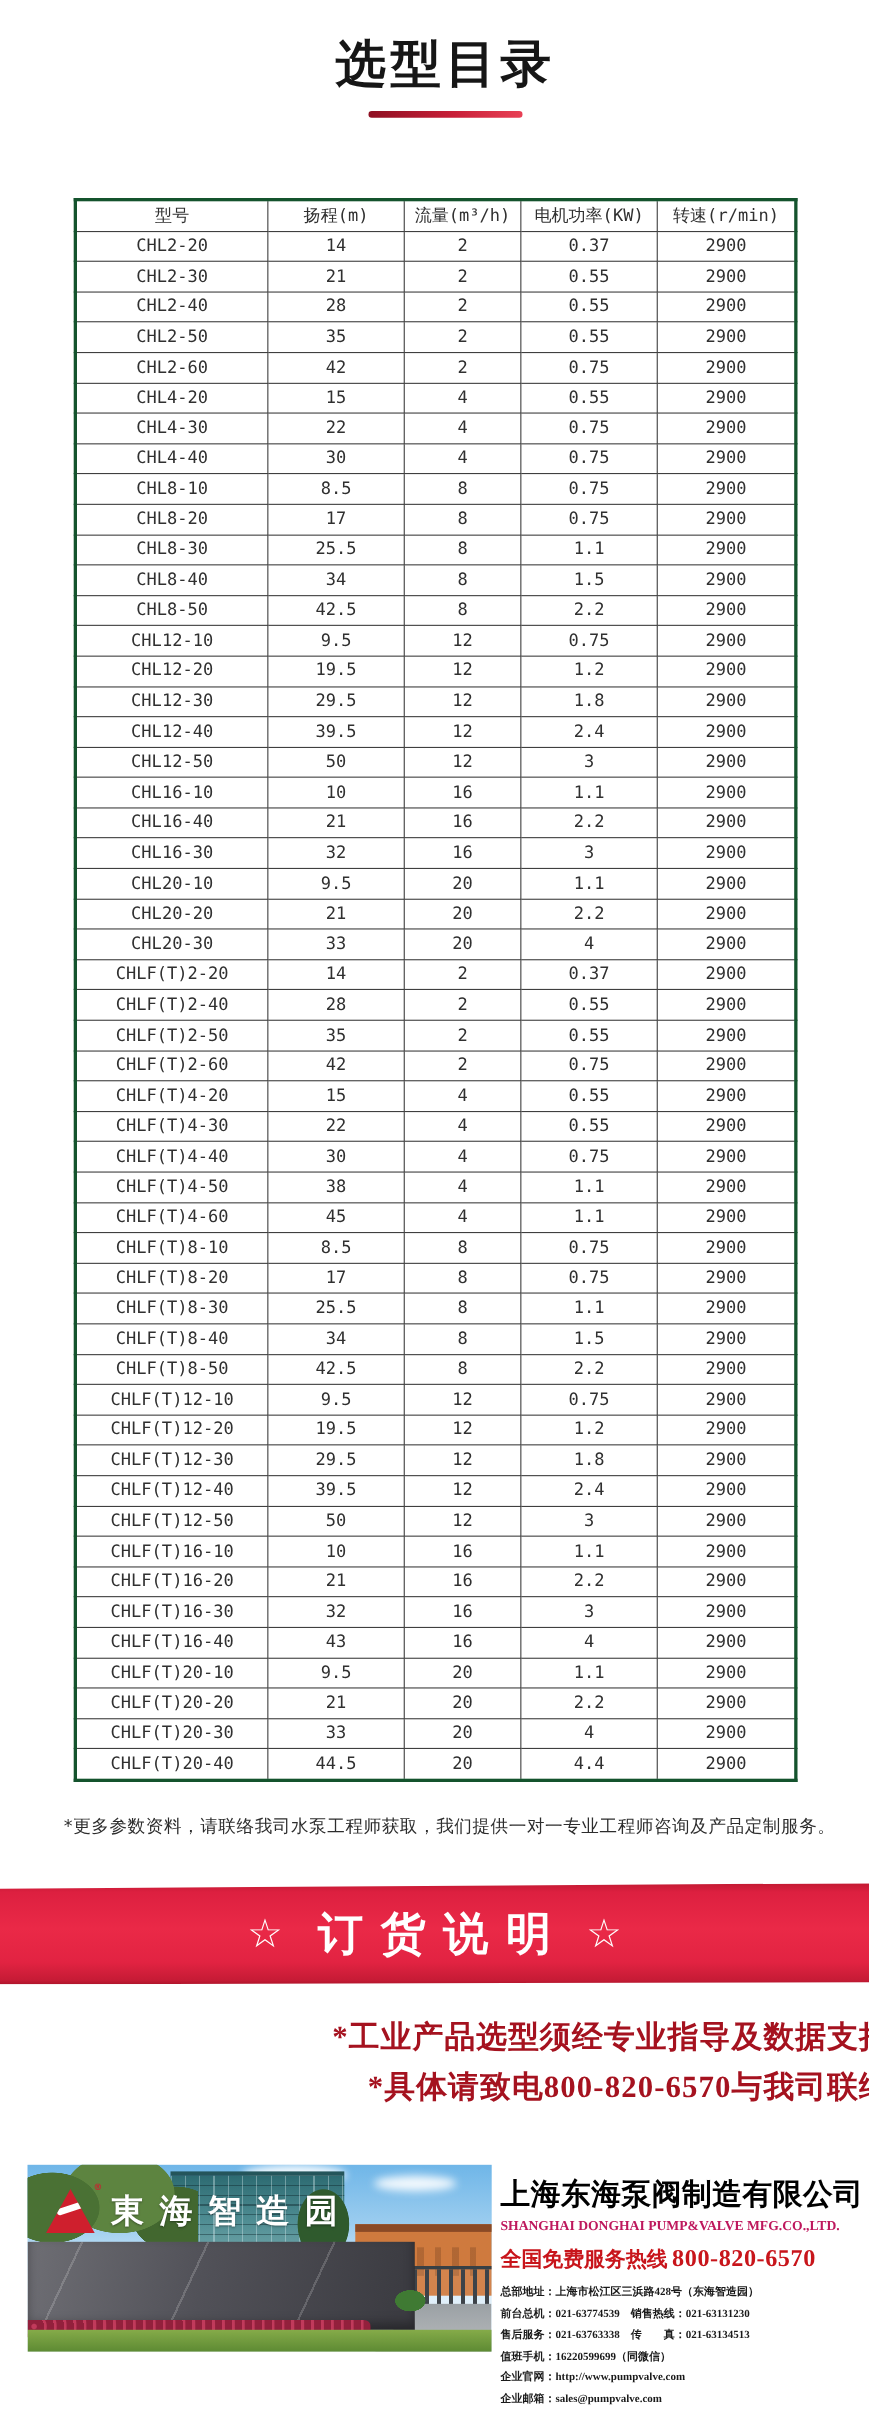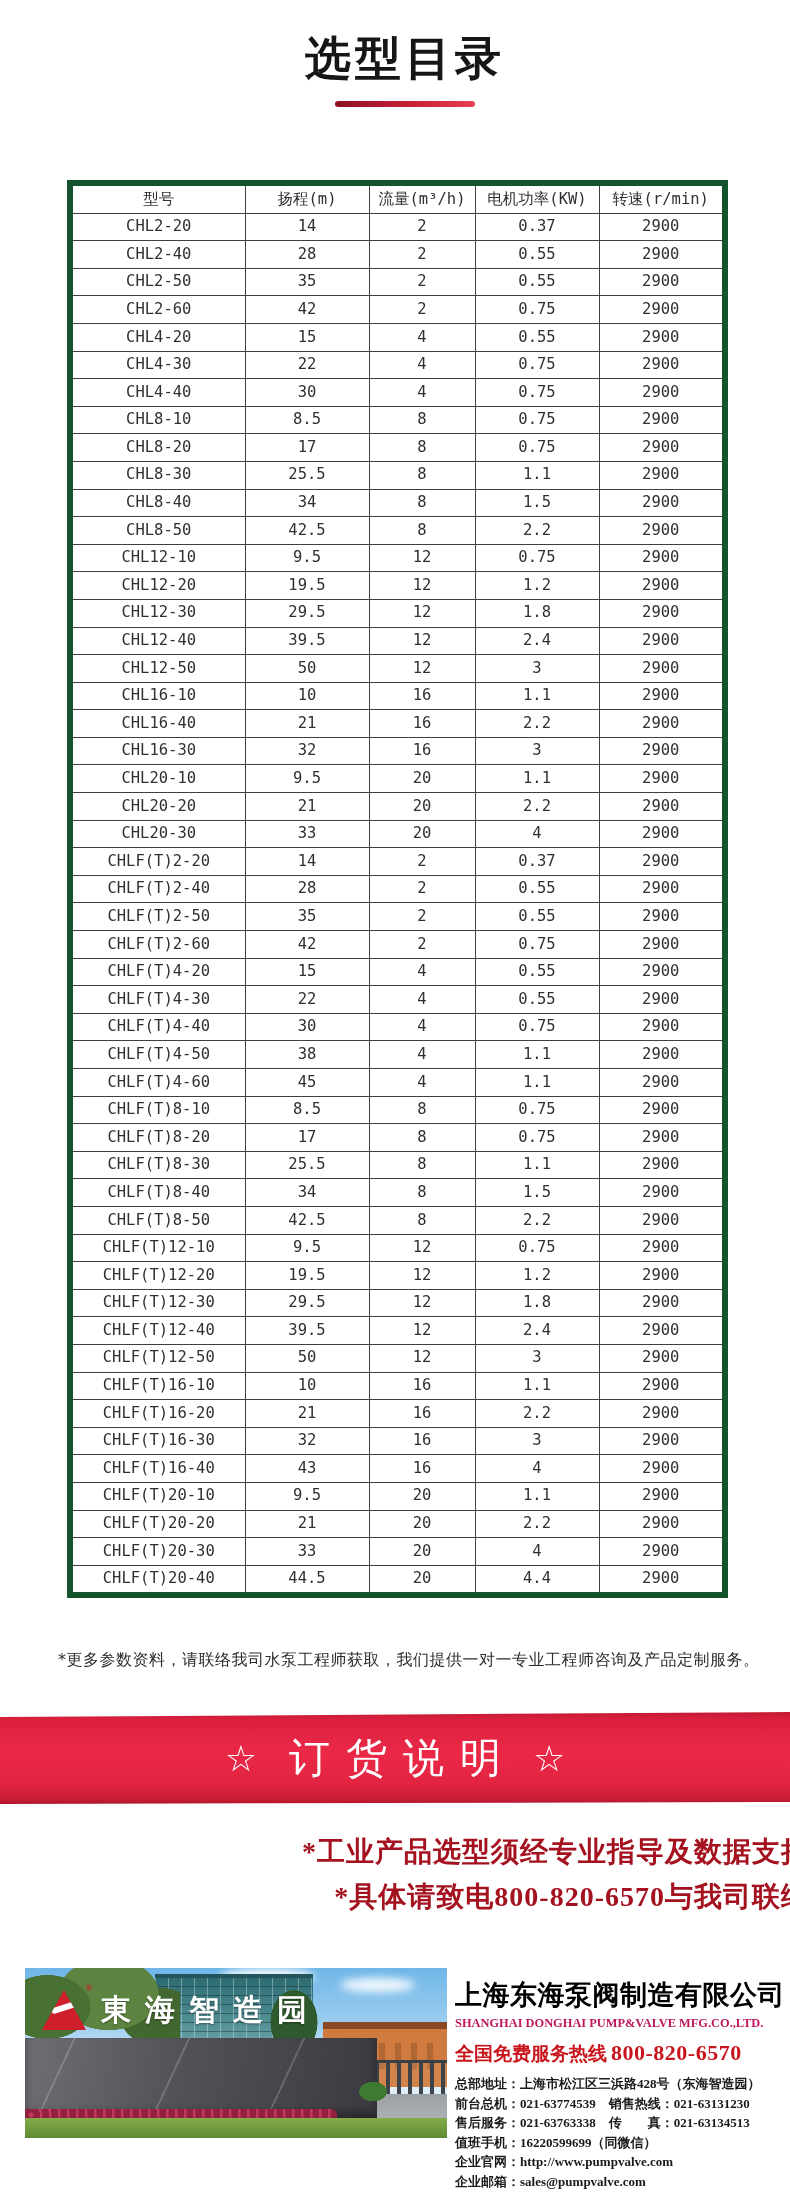--- a/index.html
+++ b/index.html
@@ -8,36 +8,36 @@
 
   
   .title{position:absolute;top:28px;left:0;width:100%;text-align:center;
          font-size:46px;font-weight:700;color:#161616;letter-spacing:4px;}
   .title-underline{position:absolute;top:101px;left:50%;transform:translateX(-50%);
          width:140px;height:6px;border-radius:3px;
          background:linear-gradient(90deg,#8e1022,#c81f38 55%,#e84055);}
 
   
   table.spec{position:absolute;top:180px;left:67px;width:655px;table-layout:fixed;
-         border-collapse:collapse;border:6px solid #14532d;
+         border-collapse:collapse;border:3px solid #14532d;
          font-family:"DejaVu Sans Mono","DejaVu Sans",monospace;}
   table.spec th,table.spec td{border:1px solid #3f3f3f;text-align:center;vertical-align:middle;
          font-size:15.5px;font-weight:400;color:#303030;height:26.6px;padding:0;line-height:1;}
   table.spec th{font-weight:400;}
 
   
   .footnote{position:absolute;top:1650px;left:58px;font-size:16px;color:#2d2d2d;letter-spacing:.5px;}
 
   
   .banner{position:absolute;top:1712px;left:0;width:790px;height:92px;
          background:linear-gradient(180deg,#c21a32 0%,#dd2040 9%,#ea2947 45%,#e22342 78%,#c51b35 96%,#ad142a 100%);
          clip-path:polygon(0 5px,100% 0,100% calc(100% - 2px),0 100%);
          display:flex;align-items:center;justify-content:center;}
   .banner .star{color:#ffffff;font-size:36px;font-weight:700;margin:0 16px;}
-  .banner .banner-title{color:#ffffff;font-size:41px;font-weight:400;letter-spacing:16px;text-indent:16px;}
+  .banner .banner-title{color:#ffffff;font-size:41px;font-weight:700;letter-spacing:16px;text-indent:16px;}
 
   
   .order-note{position:absolute;left:0;width:100%;text-align:right;
          font-family:"Liberation Serif","DejaVu Serif",serif;
          font-weight:700;font-size:28px;color:#a5121f;letter-spacing:1px;}
   .note1{top:1833px;}
   .note2{top:1878px;}
 
   
   .photo{position:absolute;left:25px;top:1968px;width:422px;height:170px;overflow:hidden;
@@ -91,21 +91,21 @@
   .contact{position:absolute;left:455px;top:1977px;width:335px;}
   .contact .name-cn{font-size:27px;font-weight:700;color:#000;letter-spacing:.5px;
         font-family:"DejaVu Sans",sans-serif;white-space:nowrap;}
   .contact .name-en{margin-top:3px;font-size:12.4px;font-weight:700;color:#be185d;
         font-family:"Liberation Serif","DejaVu Serif",serif;white-space:nowrap;}
   .contact .hotline{margin-top:9px;font-weight:700;color:#c8151b;white-space:nowrap;
         font-family:"Liberation Serif","DejaVu Serif",serif;}
   .contact .hotline .hl-label{font-size:19px;}
   .contact .hotline .hl-number{font-size:22px;letter-spacing:.5px;}
   .contact .lines{margin-top:7px;}
-  .contact .contact-line{font-size:13px;font-weight:700;color:#1a1a1a;line-height:19.6px;
+  .contact .contact-line{font-size:10px;font-weight:700;color:#1a1a1a;line-height:19.6px;
         font-family:"Liberation Serif","DejaVu Serif",serif;white-space:nowrap;}
 </style>
 </head>
 <body>
 
 <div class="page">
 
   <div class="title">选型目录</div>
   <div class="title-underline"></div>
 
@@ -125,20 +125,27 @@
         <th>电机功率(KW)</th>
         <th>转速(r/min)</th>
       </tr>
     </thead>
     <tbody>
         <tr>
           <td>CHL2-20</td>
           <td>14</td>
           <td>2</td>
           <td>0.37</td>
+          <td>2900</td>
+        </tr>
+        <tr>
+          <td>CHL2-30</td>
+          <td>21</td>
+          <td>2</td>
+          <td>0.55</td>
           <td>2900</td>
         </tr>
         <tr>
           <td>CHL2-40</td>
           <td>28</td>
           <td>2</td>
           <td>0.55</td>
           <td>2900</td>
         </tr>
         <tr>

